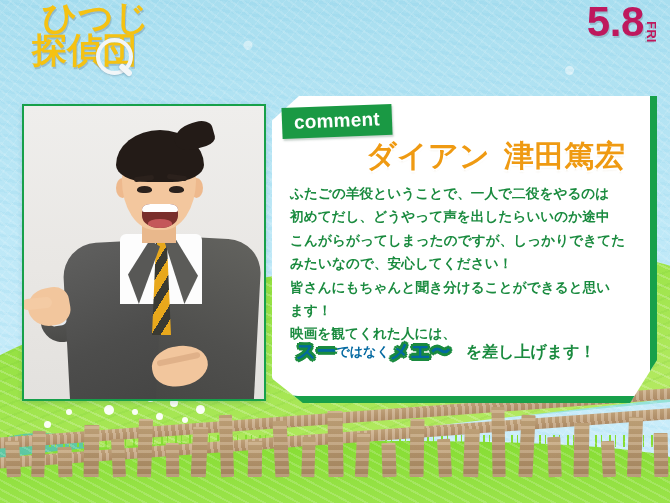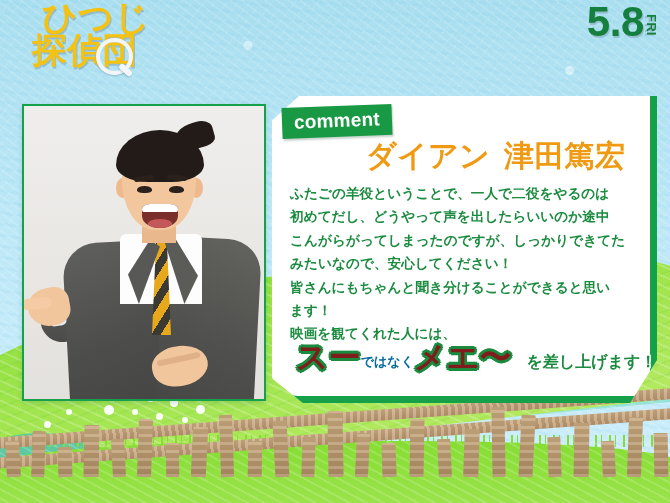--- a/index.html
+++ b/index.html
@@ -131,22 +131,22 @@
   .mag .handle{
     position:absolute;left:24px;top:24px;width:15px;height:6px;
     background:#f2f6f8;border-radius:3px;
     transform:rotate(42deg);transform-origin:left center;
     box-shadow:0 1px 2px rgba(80,110,130,.35);
   }
 
   
   .date{
     position:absolute;right:12px;top:1px;
-    color:#15803d;font-weight:700;
-    display:flex;align-items:center;
+    color:#be185d;font-weight:700;
+    display:flex;align-items:flex-end;
     text-shadow:1px 2px 0 rgba(90,110,130,.30);
   }
   .date .num{font-size:42px;line-height:1;letter-spacing:-.01em;}
   .date .dow{
     font-size:13px;line-height:1;font-weight:700;
     writing-mode:vertical-rl;
     letter-spacing:.02em;
     margin-top:6px;margin-left:1px;
   }
 
@@ -306,22 +306,22 @@
     letter-spacing:.005em;
   }
 
   .punch{
     position:absolute;left:296px;top:341px;
     white-space:nowrap;
     font-weight:700;
     line-height:1;
   }
   .punch .big{
-    font-size:32px;
-    color:#7f1d1d;
+    font-size:20px;
+    color:#0369a1;
     text-shadow:
       -2px -2px 0 #1a8b3f, 2px -2px 0 #1a8b3f,
       -2px  2px 0 #1a8b3f, 2px  2px 0 #1a8b3f,
        0   -2.6px 0 #1a8b3f, 0 2.6px 0 #1a8b3f,
       -2.6px 0 0 #1a8b3f, 2.6px 0 0 #1a8b3f;
   }
   .punch .mid{
     font-size:13px;
     color:#0369a1;
     text-shadow:

